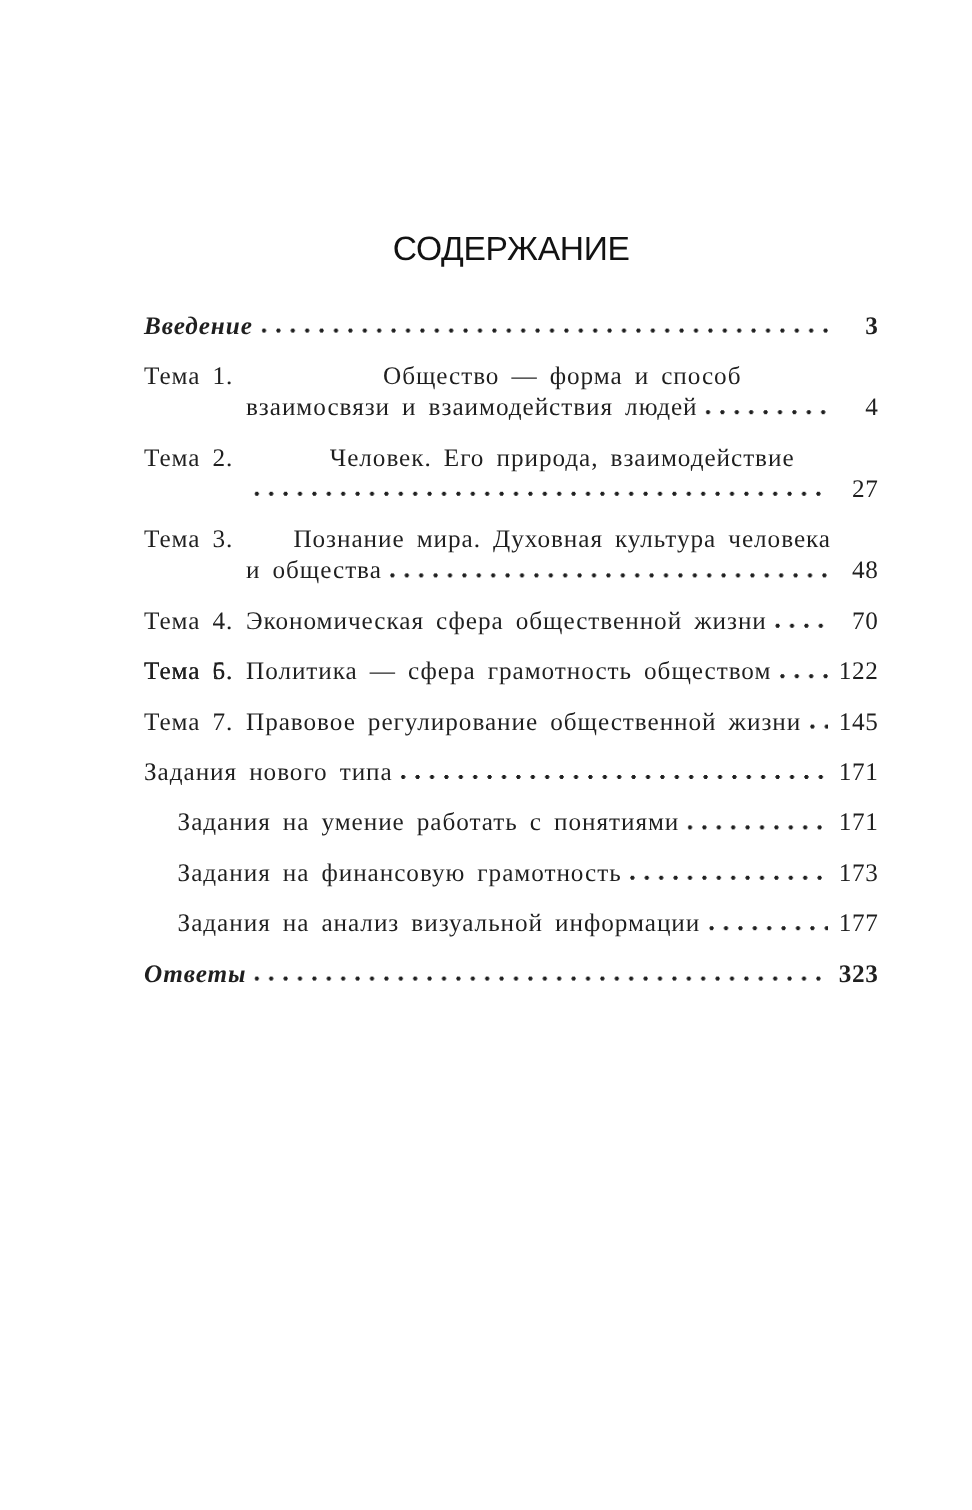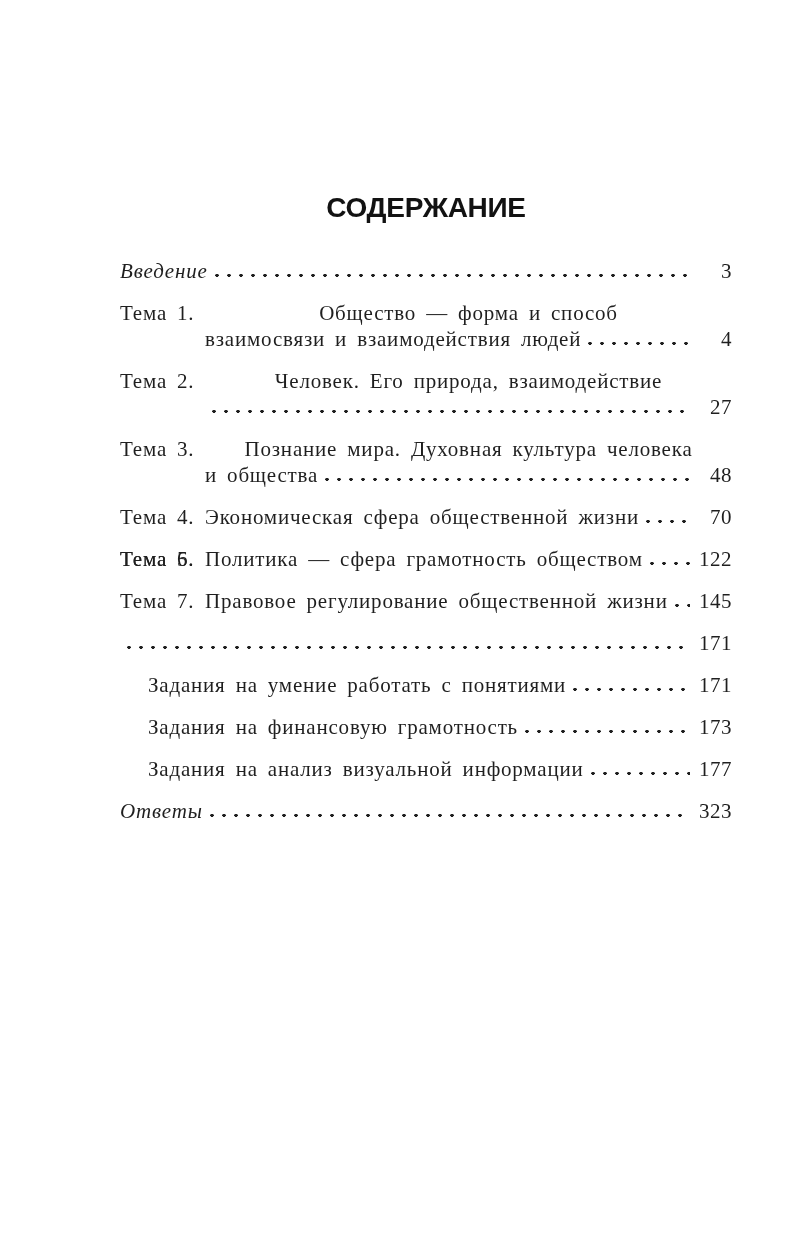--- a/index.html
+++ b/index.html
@@ -19,38 +19,38 @@
   .content {
     position: absolute;
     left: 120px;
     top: 192px;
     width: 612px;
   }
   .toc-title {
     margin: 0 0 34px 0;
     text-align: center;
     font-family: "Liberation Sans", "DejaVu Sans", sans-serif;
-    font-weight: 700;
+    font-weight: 400;
     font-size: 28px;
     letter-spacing: -0.3px;
     color: #121212;
   }
   .toc {
     font-size: 21px;
     line-height: 26px;
     letter-spacing: 0.8px;
     word-spacing: 4px;
   }
   .entry {
     position: relative;
     margin-bottom: 16px;
   }
   .entry.has-label { padding-left: 85px; }
   .entry.indent-1  { padding-left: 28px; }
-  .entry.italic    { font-style: italic; }
+  .entry.italic    { font-style: italic; font-weight: bold; }
   .entry .label {
     position: absolute;
     left: 0;
     top: 0;
     white-space: nowrap;
   }
   .entry .line { white-space: nowrap; text-align: center; }
   .entry .lastline {
     display: flex;
     align-items: baseline;
@@ -138,20 +138,21 @@
         <div class="entry has-label">
           <span class="label">Тема 7.</span>
           <div class="lastline">
             <span class="text">Правовое регулирование общественной жизни</span>
             <span class="leader"></span>
             <span class="pagenum">145</span>
           </div>
         </div>
         <div class="entry">
           <div class="lastline">
+            <span class="text">Задания нового типа</span>
             <span class="leader"></span>
             <span class="pagenum">171</span>
           </div>
         </div>
         <div class="entry indent-1">
           <div class="lastline">
             <span class="text">Задания на умение работать с понятиями</span>
             <span class="leader"></span>
             <span class="pagenum">171</span>
           </div>

